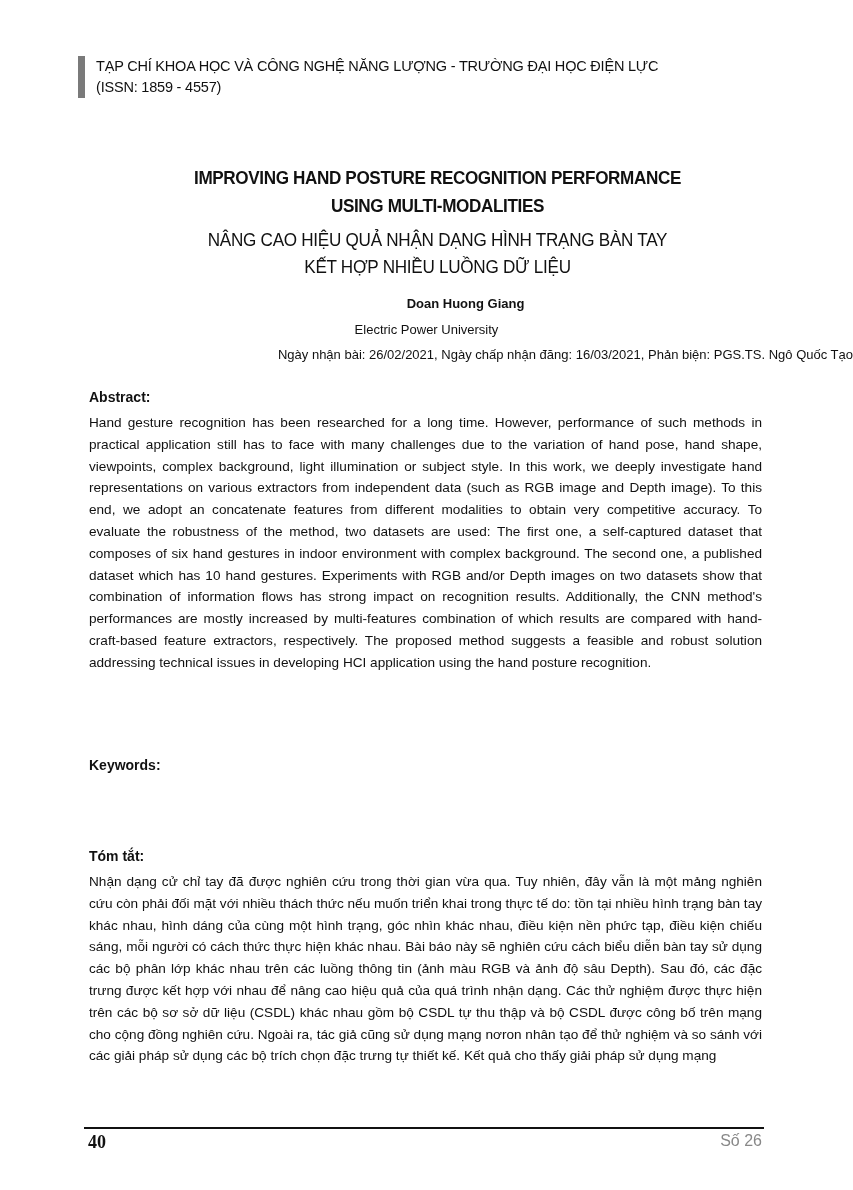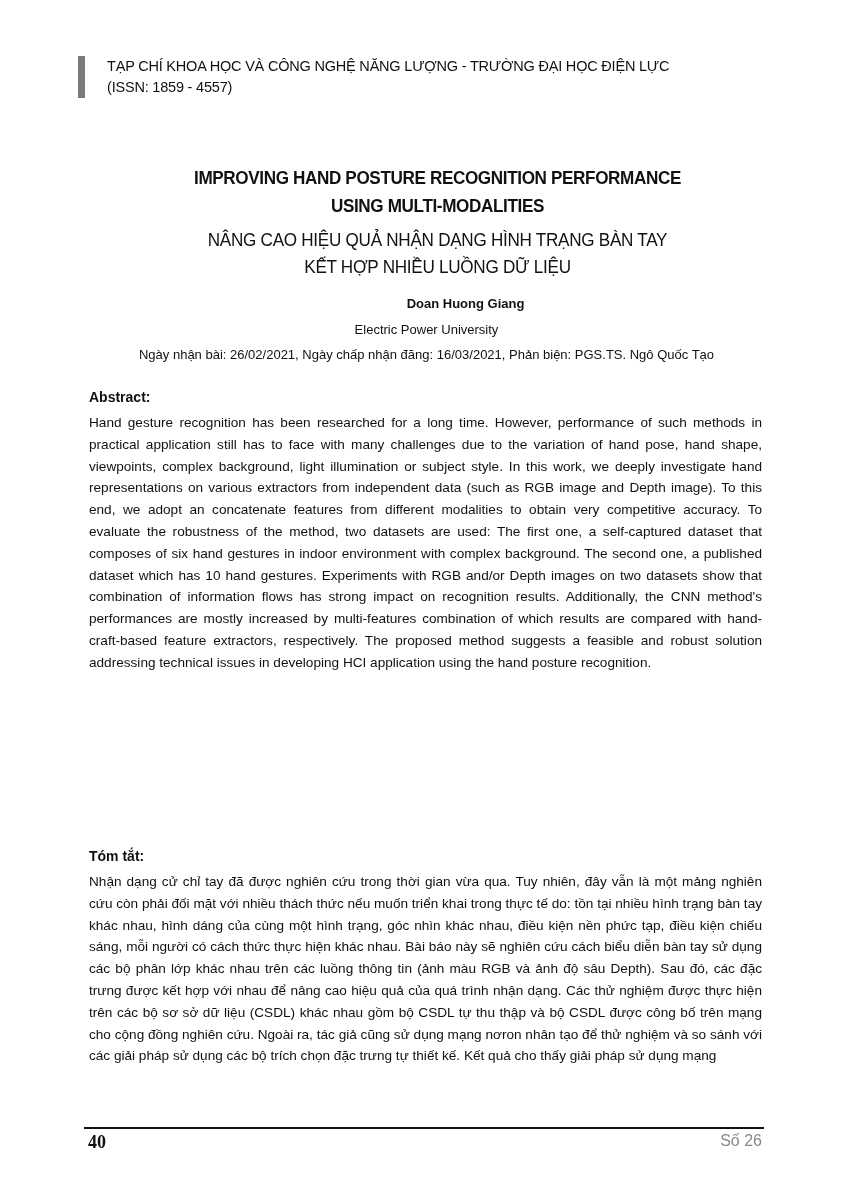--- a/index.html
+++ b/index.html
@@ -13,21 +13,21 @@
       position: relative;
       overflow: hidden;
       font-family: "DejaVu Sans", sans-serif;
       color: #111111;
     }
     .journal-header {
       position: absolute;
       left: 78px;
       top: 56px;
       height: 42px;
-      padding-left: 22px;
+      padding-left: 11px;
       border-left: 7px solid #7a7a7a;
     }
     .journal-header .line {
       font-family: "Liberation Sans", sans-serif;
       font-size: 14.5px;
       line-height: 21px;
       color: #111;
       white-space: nowrap;
       letter-spacing: -0.2px;
     }
@@ -73,21 +73,21 @@
       top: 322px;
       text-align: center;
       font-family: "Liberation Sans", sans-serif;
       font-size: 13px;
       color: #111;
     }
     .dates {
       position: absolute;
       left: 0; width: 853px;
       top: 347px;
-      text-align: center;
+      text-align: right;
       font-family: "Liberation Sans", sans-serif;
       font-size: 13px;
       color: #111;
     }
     .section {
       position: absolute;
       left: 89px;
       width: 673px;
     }
     .section-heading {
@@ -157,20 +157,21 @@
 <div class="author">Doan Huong Giang</div>
 <div class="affil">Electric Power University</div>
 <div class="dates">Ngày nhận bài: 26/02/2021, Ngày chấp nhận đăng: 16/03/2021, Phản biện: PGS.TS. Ngô Quốc Tạo</div>
 
 <div class="section" style="top:386px;">
   <h3 class="section-heading">Abstract:</h3>
   <p class="section-body">Hand gesture recognition has been researched for a long time. However, performance of such methods in practical application still has to face with many challenges due to the variation of hand pose, hand shape, viewpoints, complex background, light illumination or subject style. In this work, we deeply  investigate hand representations on various extractors from independent data (such as RGB image and Depth image). To this end, we adopt an concatenate features from different modalities to obtain very competitive accuracy. To evaluate the robustness of the method, two datasets are used: The first one, a self-captured dataset that composes of six hand gestures in indoor environment with complex background. The second one, a published dataset which has 10 hand gestures. Experiments with RGB and/or Depth images on two datasets show that combination of information flows has strong impact on recognition results. Additionally, the CNN method's performances are mostly increased by multi-features combination of which results are compared with hand-craft-based feature extractors, respectively. The proposed method suggests a feasible and robust solution addressing technical issues in developing HCI application using the hand posture recognition.</p>
 </div>
 
 <div class="section" style="top:754px;">
+  <h3 class="section-heading">Keywords:</h3>
 </div>
 
 <div class="section" style="top:845px;">
   <h3 class="section-heading">Tóm tắt:</h3>
   <p class="section-body">Nhận dạng cử chỉ tay đã được nghiên cứu trong thời gian vừa qua. Tuy nhiên, đây vẫn là một mảng nghiên cứu còn phải đối mặt với nhiều thách thức nếu muốn triển khai trong thực tế do: tồn tại nhiều hình trạng bàn tay khác nhau, hình dáng của cùng một hình trạng, góc nhìn khác nhau, điều kiện nền phức tạp, điều kiện chiếu sáng, mỗi người có cách thức thực hiện khác nhau. Bài báo này sẽ nghiên cứu cách biểu diễn bàn tay sử dụng các bộ phân lớp khác nhau trên các luồng thông tin (ảnh màu RGB và ảnh độ sâu Depth). Sau đó, các đặc trưng được kết hợp với nhau để nâng cao hiệu quả của quá trình nhận dạng. Các thử nghiệm được thực hiện trên các bộ sơ sở dữ liệu (CSDL) khác nhau gồm bộ CSDL tự thu thập và bộ CSDL được công bố trên mạng cho cộng đồng nghiên cứu. Ngoài ra, tác giả cũng sử dụng mạng nơron nhân tạo để thử nghiệm và so sánh với các giải pháp sử dụng các bộ trích chọn đặc trưng tự thiết kế. Kết quả cho thấy giải pháp sử dụng mạng</p>
 </div>
 
 <div class="footer-rule"></div>
 <div class="page-num">40</div>
 <div class="issue">Số 26</div>

